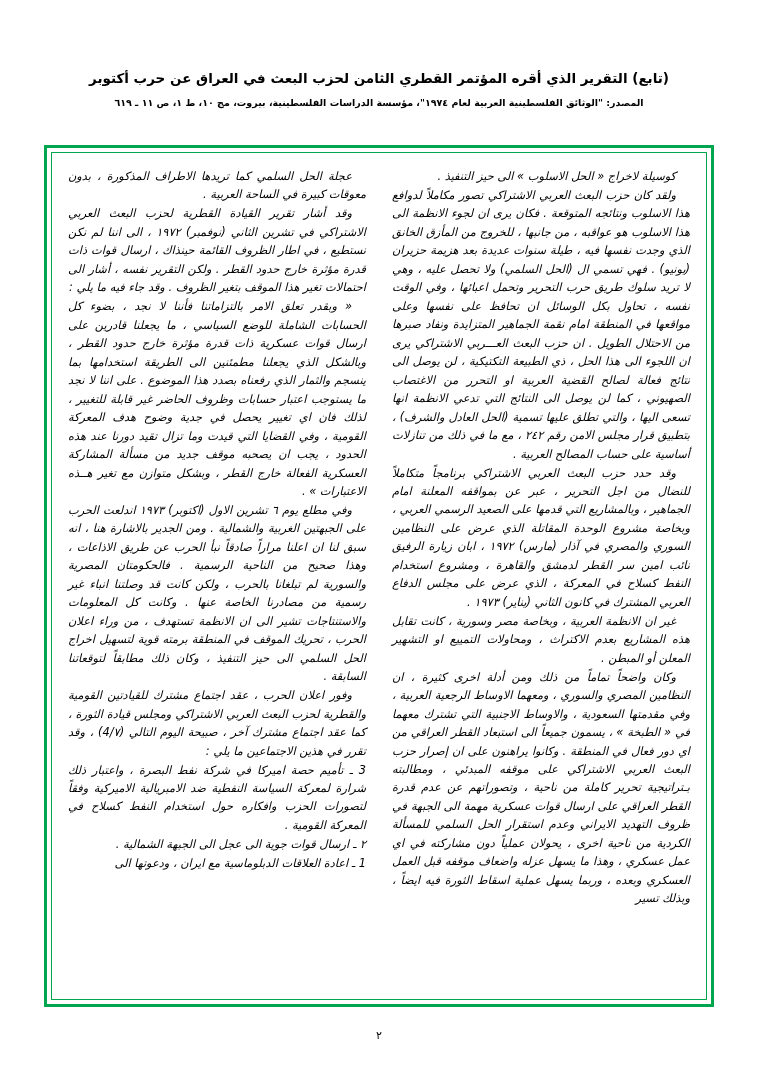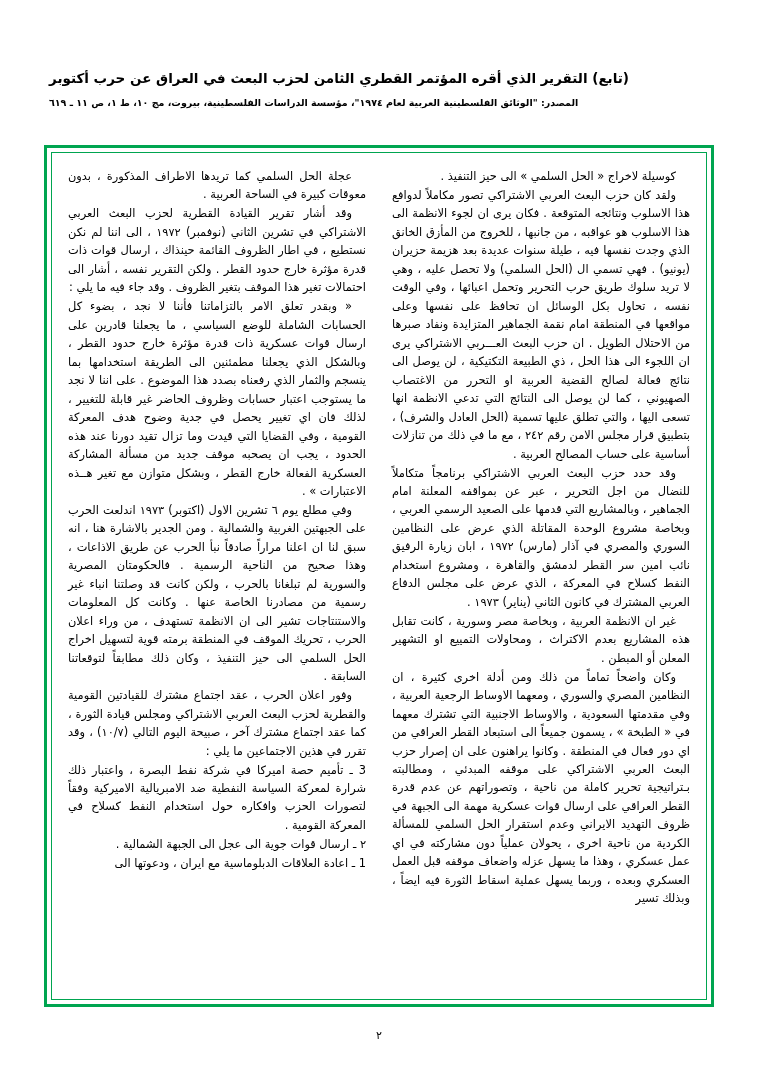--- a/index.html
+++ b/index.html
@@ -19,21 +19,21 @@
     width: 758px;
     height: 1078px;
     box-sizing: border-box;
     padding: 0;
     position: relative;
   }
   .header {
     margin: 0 auto;
     width: 660px;
     padding-top: 68px;
-    text-align: left;
+    text-align: center;
   }
   .doc-title {
     font-size: 13.5px;
     font-weight: bold;
     line-height: 1.5;
     letter-spacing: 0px;
     color: #000;
     direction: rtl;
   }
   .doc-source {
@@ -75,20 +75,21 @@
     flex: 1 1 0;
     direction: rtl;
     text-align: justify;
     font-size: 11.4px;
     line-height: 1.62;
     color: #000;
   }
   .col p {
     margin: 0 0 0.5px 0;
     text-indent: 14px;
+    font-style: italic;
   }
   .col p.quote {
     text-indent: 14px;
   }
   .col p.listitem {
     text-indent: 0;
   }
   .page-number {
     position: absolute;
     bottom: 36px;
@@ -107,33 +108,33 @@
   <div class="header">
     <div class="doc-title">(تابع) التقرير الذي أقره المؤتمر القطري الثامن لحزب البعث في العراق عن حرب أكتوبر</div>
     <div class="doc-source">المصدر: "الوثائق الفلسطينية العربية لعام ١٩٧٤"، مؤسسة الدراسات الفلسطينية، بيروت، مج ١٠، ط ١، ص ١١ ـ ٦١٩</div>
   </div>
 
   <div class="frame">
     <div class="frame-inner">
       <div class="columns">
 
         <div class="col">
-          <p>كوسيلة لاخراج « الحل السلمي » الى حيز التنفيذ .</p>
+          <p>كوسيلة لاخراج « الحل الاسلوب » الى حيز التنفيذ .</p>
           <p>ولقد كان حزب البعث العربي الاشتراكي تصور مكاملاً لدوافع هذا الاسلوب ونتائجه المتوقعة . فكان يرى ان لجوء الانظمة الى هذا الاسلوب هو عواقبه ، من جانبها ، للخروج من المأزق الخانق الذي وجدت نفسها فيه ، طيلة سنوات عديدة بعد هزيمة حزيران (يونيو) . فهي تسمي ال (الحل السلمي) ولا تحصل عليه ، وهي لا تريد سلوك طريق حرب التحرير وتحمل اعبائها ، وفي الوقت نفسه ، تحاول بكل الوسائل ان تحافظ على نفسها وعلى مواقعها في المنطقة امام نقمة الجماهير المتزايدة ونفاد صبرها من الاحتلال الطويل . ان حزب البعث العـــربي الاشتراكي يرى ان اللجوء الى هذا الحل ، ذي الطبيعة التكتيكية ، لن يوصل الى نتائج فعالة لصالح القضية العربية او التحرر من الاغتصاب الصهيوني ، كما لن يوصل الى النتائج التي تدعي الانظمة انها تسعى اليها ، والتي تطلق عليها تسمية (الحل العادل والشرف) ، بتطبيق قرار مجلس الامن رقم ٢٤٢ ، مع ما في ذلك من تنازلات أساسية على حساب المصالح العربية .</p>
           <p>وقد حدد حزب البعث العربي الاشتراكي برنامجاً متكاملاً للنضال من اجل التحرير ، عبر عن بمواقفه المعلنة امام الجماهير ، وبالمشاريع التي قدمها على الصعيد الرسمي العربي ، وبخاصة مشروع الوحدة المقاتلة الذي عرض على النظامين السوري والمصري في آذار (مارس) ١٩٧٢ ، ابان زيارة الرفيق نائب امين سر القطر لدمشق والقاهرة ، ومشروع استخدام النفط كسلاح في المعركة ، الذي عرض على مجلس الدفاع العربي المشترك في كانون الثاني (يناير) ١٩٧٣ .</p>
           <p>غير ان الانظمة العربية ، وبخاصة مصر وسورية ، كانت تقابل هذه المشاريع بعدم الاكتراث ، ومحاولات التمييع او التشهير المعلن أو المبطن .</p>
           <p>وكان واضحاً تماماً من ذلك ومن أدلة اخرى كثيرة ، ان النظامين المصري والسوري ، ومعهما الاوساط الرجعية العربية ، وفي مقدمتها السعودية ، والاوساط الاجنبية التي تشترك معهما في « الطبخة » ، يسمون جميعاً الى استبعاد القطر العراقي من اي دور فعال في المنطقة . وكانوا يراهنون على ان إصرار حزب البعث العربي الاشتراكي على موقفه المبدئي ، ومطالبته بـتراتيجية تحرير كاملة من ناحية ، وتصوراتهم عن عدم قدرة القطر العراقي على ارسال قوات عسكرية مهمة الى الجبهة في ظروف التهديد الايراني وعدم استقرار الحل السلمي للمسألة الكردية من ناحية اخرى ، يحولان عملياً دون مشاركته في اي عمل عسكري ، وهذا ما يسهل عزله واضعاف موقفه قبل العمل العسكري وبعده ، وربما يسهل عملية اسقاط الثورة فيه ايضاً ، وبذلك تسير</p>
         </div>
 
         <div class="col">
           <p>عجلة الحل السلمي كما تريدها الاطراف المذكورة ، بدون معوقات كبيرة في الساحة العربية .</p>
           <p>وقد أشار تقرير القيادة القطرية لحزب البعث العربي الاشتراكي في تشرين الثاني (نوفمبر) ١٩٧٢ ، الى اننا لم نكن نستطيع ، في اطار الظروف القائمة حينذاك ، ارسال قوات ذات قدرة مؤثرة خارج حدود القطر . ولكن التقرير نفسه ، أشار الى احتمالات تغير هذا الموقف بتغير الظروف . وقد جاء فيه ما يلي :</p>
           <p class="quote">« وبقدر تعلق الامر بالتزاماتنا فأننا لا نجد ، بضوء كل الحسابات الشاملة للوضع السياسي ، ما يجعلنا قادرين على ارسال قوات عسكرية ذات قدرة مؤثرة خارج حدود القطر ، وبالشكل الذي يجعلنا مطمئنين الى الطريقة استخدامها بما ينسجم والثمار الذي رفعناه بصدد هذا الموضوع . على اننا لا نجد ما يستوجب اعتبار حسابات وظروف الحاضر غير قابلة للتغيير ، لذلك فان اي تغيير يحصل في جدية وضوح هدف المعركة القومية ، وفي القضايا التي قيدت وما تزال تقيد دورنا عند هذه الحدود ، يجب ان يصحبه موقف جديد من مسألة المشاركة العسكرية الفعالة خارج القطر ، وبشكل متوازن مع تغير هــذه الاعتبارات » .</p>
           <p>وفي مطلع يوم ٦ تشرين الاول (اكتوبر) ١٩٧٣ اندلعت الحرب على الجبهتين الغربية والشمالية . ومن الجدير بالاشارة هنا ، انه سبق لنا ان اعلنا مراراً صادقاً نبأ الحرب عن طريق الاذاعات ، وهذا صحيح من الناحية الرسمية . فالحكومتان المصرية والسورية لم تبلغانا بالحرب ، ولكن كانت قد وصلتنا انباء غير رسمية من مصادرنا الخاصة عنها . وكانت كل المعلومات والاستنتاجات تشير الى ان الانظمة تستهدف ، من وراء اعلان الحرب ، تحريك الموقف في المنطقة برمته قوية لتسهيل اخراج الحل السلمي الى حيز التنفيذ ، وكان ذلك مطابقاً لتوقعاتنا السابقة .</p>
-          <p>وفور اعلان الحرب ، عقد اجتماع مشترك للقيادتين القومية والقطرية لحزب البعث العربي الاشتراكي ومجلس قيادة الثورة ، كما عقد اجتماع مشترك آخر ، صبيحة اليوم التالي (١٠/٧) ، وقد تقرر في هذين الاجتماعين ما يلي :</p>
+          <p>وفور اعلان الحرب ، عقد اجتماع مشترك للقيادتين القومية والقطرية لحزب البعث العربي الاشتراكي ومجلس قيادة الثورة ، كما عقد اجتماع مشترك آخر ، صبيحة اليوم التالي (4/٧) ، وقد تقرر في هذين الاجتماعين ما يلي :</p>
           <p class="listitem">3 ـ تأميم حصة اميركا في شركة نفط البصرة ، واعتبار ذلك شرارة لمعركة السياسة النفطية ضد الامبريالية الاميركية وفقاً لتصورات الحزب وافكاره حول استخدام النفط كسلاح في المعركة القومية .</p>
           <p class="listitem">٢ ـ ارسال قوات جوية الى عجل الى الجبهة الشمالية .</p>
           <p class="listitem">1 ـ اعادة العلاقات الدبلوماسية مع ايران ، ودعوتها الى</p>
         </div>
 
       </div>
     </div>
   </div>
 
   <div class="page-number">٢</div>

